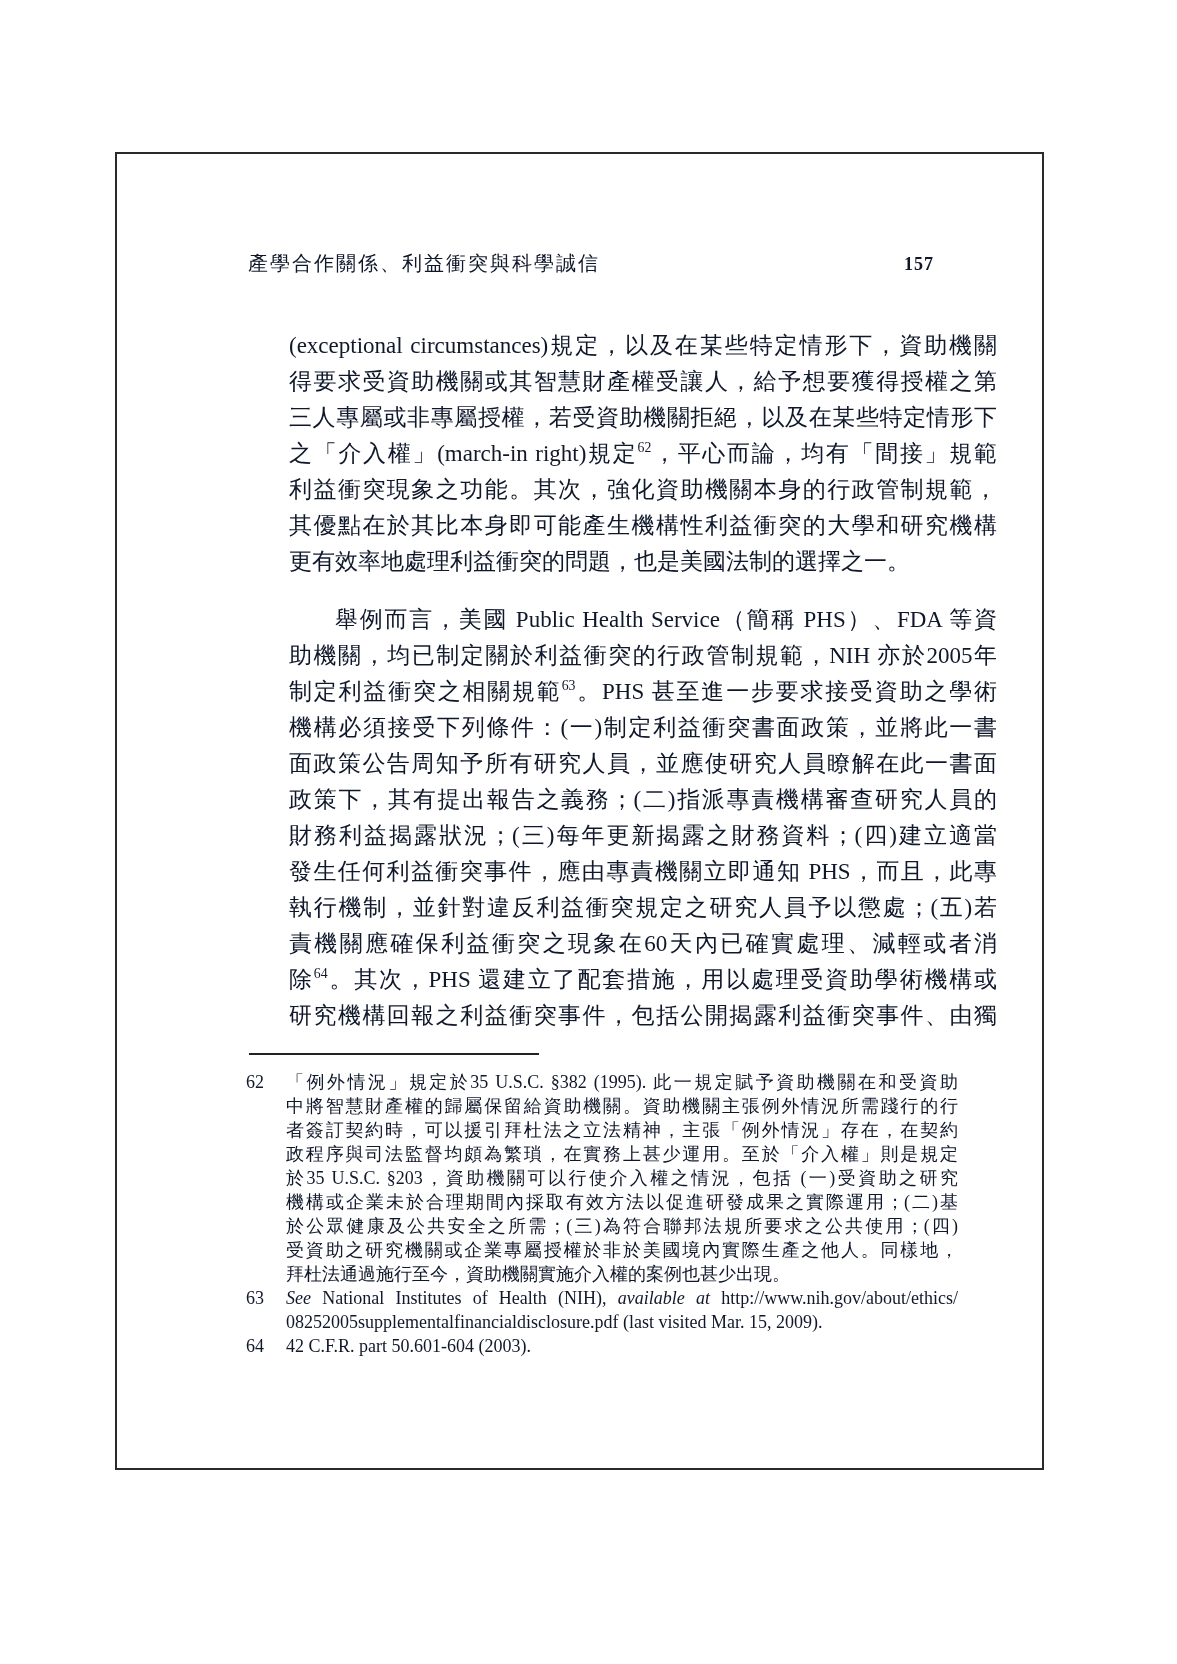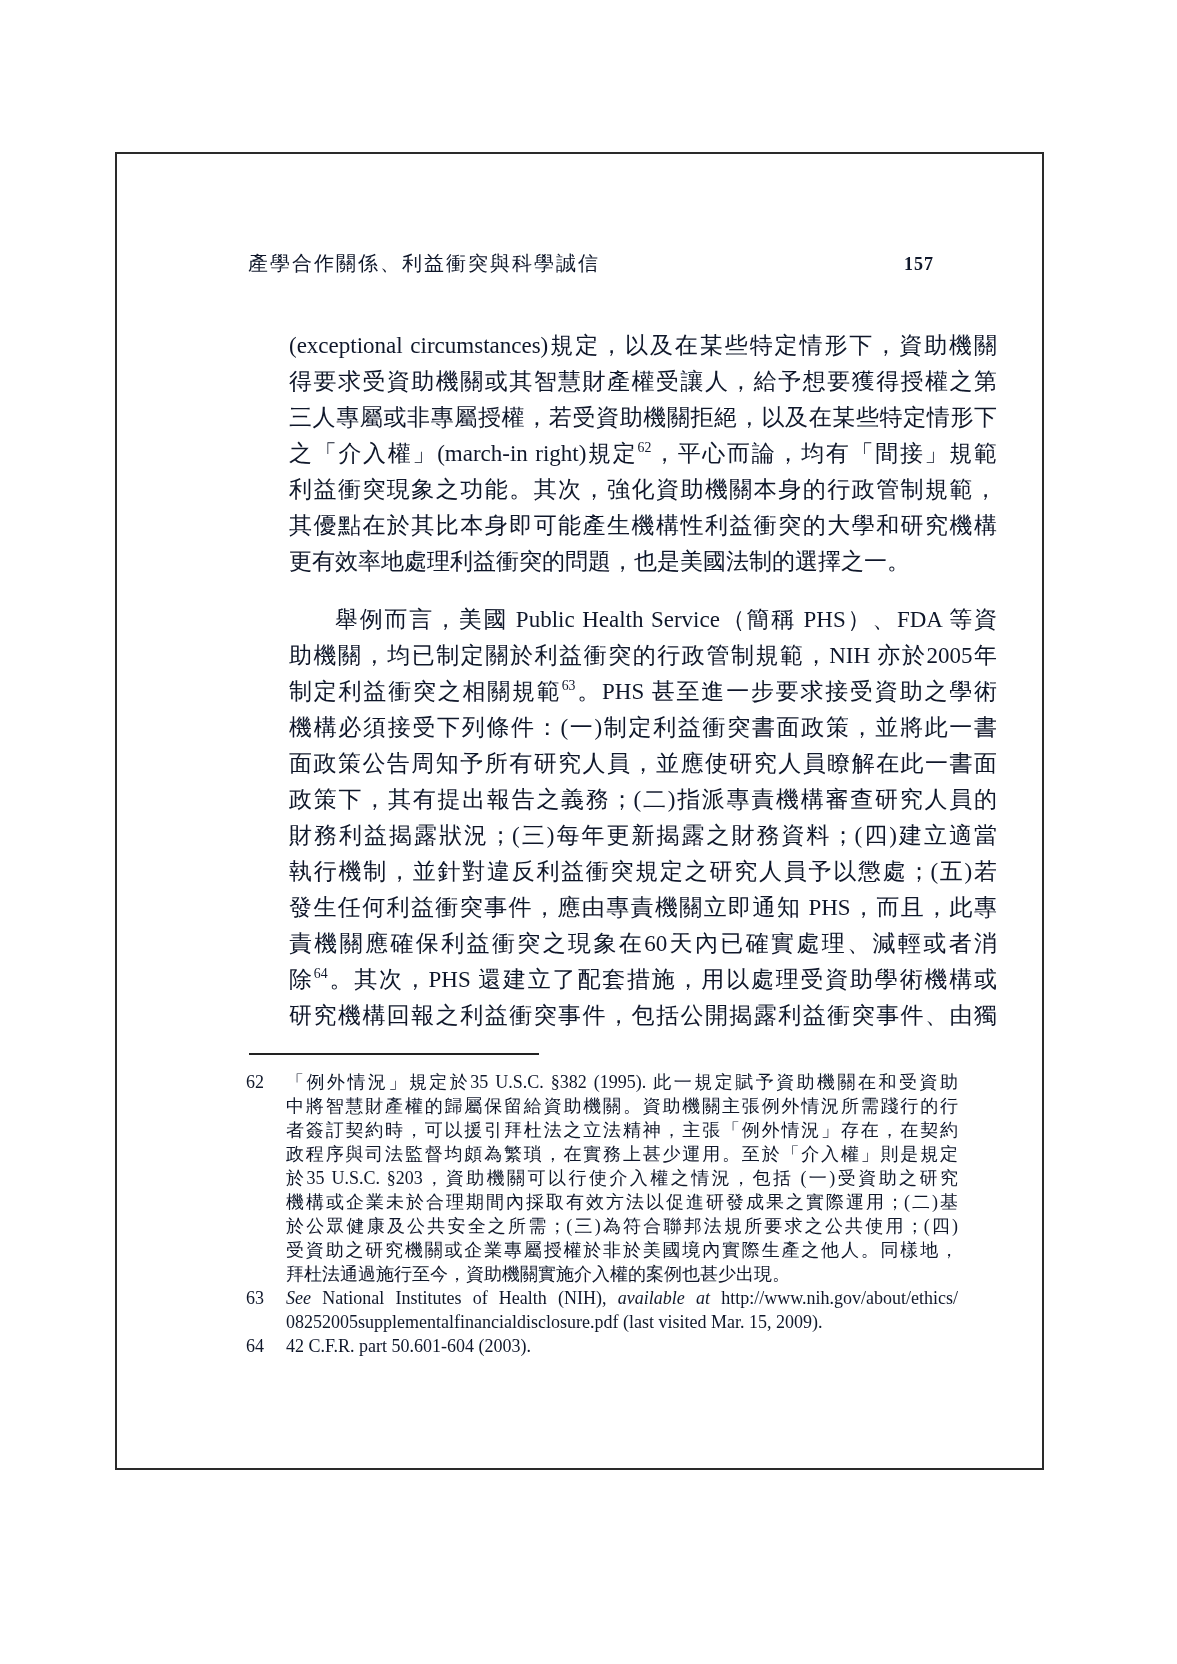--- a/index.html
+++ b/index.html
@@ -58,22 +58,22 @@
         <div class="line nofill">更有效率地處理利益衝突的問題，也是美國法制的選擇之一。</div>
       </div>
       <div class="para indent">
         <div class="line">舉例而言，美國 Public Health Service（簡稱 PHS）、FDA 等資</div>
         <div class="line">助機關，均已制定關於利益衝突的行政管制規範，NIH 亦於2005年</div>
         <div class="line">制定利益衝突之相關規範<sup>63</sup>。PHS 甚至進一步要求接受資助之學術</div>
         <div class="line">機構必須接受下列條件：(一)制定利益衝突書面政策，並將此一書</div>
         <div class="line">面政策公告周知予所有研究人員，並應使研究人員瞭解在此一書面</div>
         <div class="line">政策下，其有提出報告之義務；(二)指派專責機構審查研究人員的</div>
         <div class="line">財務利益揭露狀況；(三)每年更新揭露之財務資料；(四)建立適當</div>
+        <div class="line">發生任何利益衝突事件，應由專責機關立即通知 PHS，而且，此專</div>
         <div class="line">執行機制，並針對違反利益衝突規定之研究人員予以懲處；(五)若</div>
-        <div class="line">發生任何利益衝突事件，應由專責機關立即通知 PHS，而且，此專</div>
         <div class="line">責機關應確保利益衝突之現象在60天內已確實處理、減輕或者消</div>
         <div class="line">除<sup>64</sup>。其次，PHS 還建立了配套措施，用以處理受資助學術機構或</div>
         <div class="line">研究機構回報之利益衝突事件，包括公開揭露利益衝突事件、由獨</div>
       </div>
     </div>
 
   <div id="sep"></div>
 
   <div id="footnotes">
       <div class="fn">

